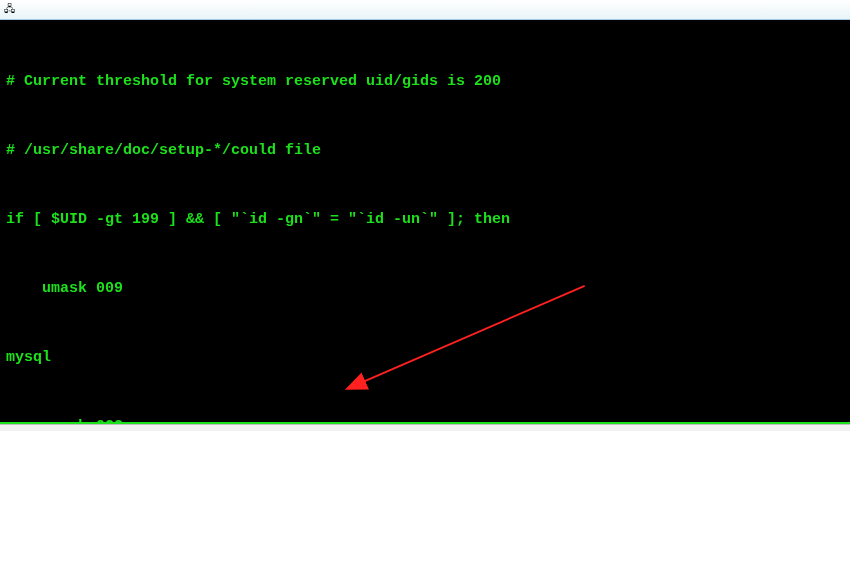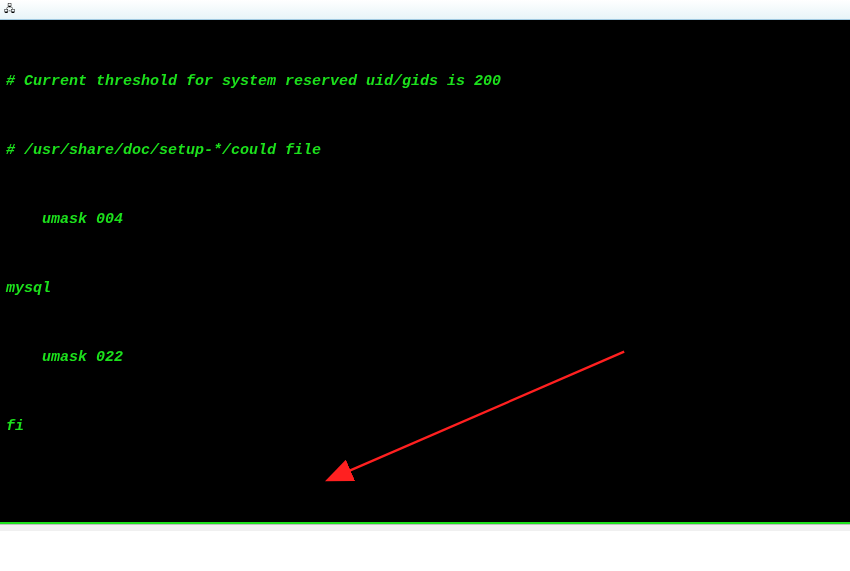--- a/index.html
+++ b/index.html
@@ -24,30 +24,29 @@
       font-size: 11px;
       font-family: Tahoma, Arial, sans-serif;
       color: #000000;
     }
     .title-bar .icon {
       margin-right: 4px;
       font-size: 10px;
     }
     .terminal {
       background: #000000;
-      height: 504px;
+      height: 404px;
       padding: 4px 6px;
       font-size: 15px;
       line-height: 23px;
       color: #1ce01c;
       font-weight: bold;
       white-space: pre;
       position: relative;
       overflow: hidden;
-      font-style: italic;
     }
     .terminal-line {
       display: block;
       font-family: Consolas, "Courier New", monospace;
     }
     .arrow-overlay {
       position: absolute;
       top: 0;
       left: 0;
       width: 100%;
@@ -71,21 +70,22 @@
 </head>
 <body>
 
 <div class="title-bar">
   <span class="icon">🖧</span>
 </div>
 
 <div class="terminal">
   <span class="terminal-line"># Current threshold for system reserved uid/gids is 200</span>
   <span class="terminal-line"># /usr/share/doc/setup-*/could file</span>
-  <span class="terminal-line">    umask 004</span>
+  <span class="terminal-line">if [ $UID -gt 199 ] &amp;&amp; [ "`id -gn`" = "`id -un`" ]; then</span>
+  <span class="terminal-line">    umask 009</span>
   <span class="terminal-line">mysql</span>
   <span class="terminal-line">    umask 022</span>
   <span class="terminal-line">fi</span>
   <span class="terminal-line"></span>
   
   
   
   
   
   

